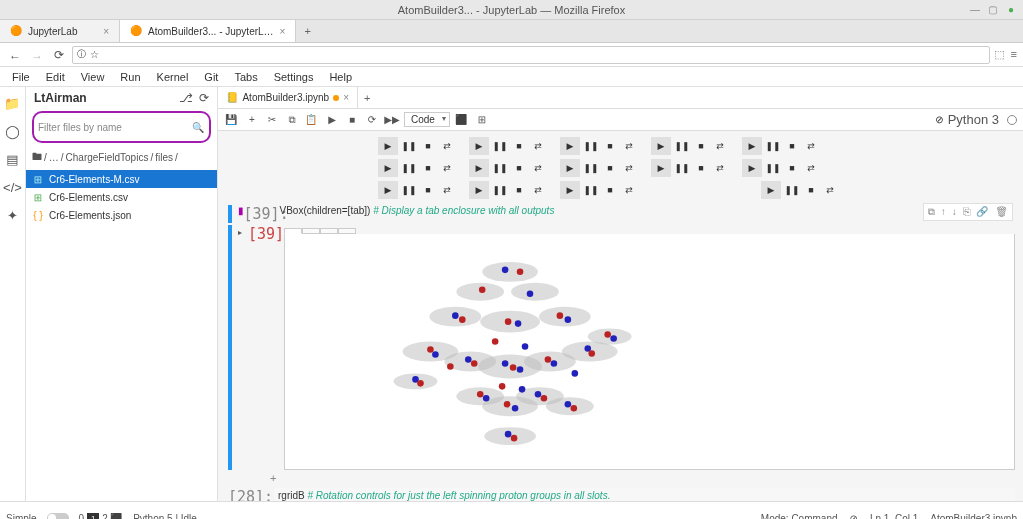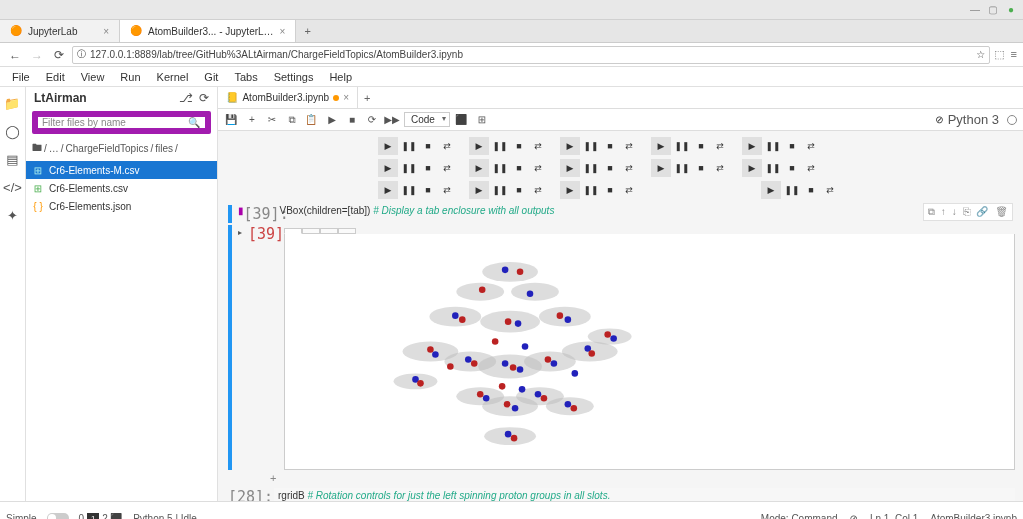--- a/index.html
+++ b/index.html
@@ -36,21 +36,21 @@
 
 
 .leftrail { width: 26px; background: #fff; border-right: 1px solid #e0e0e0; display: flex; flex-direction: column; align-items: center; gap: 12px; padding-top: 8px; color: #555; }
 .leftrail .ri { width: 16px; height: 16px; display: flex; align-items: center; justify-content: center; font-size: 13px; }
 
 
 .filepanel { width: 192px; background: #fff; border-right: 1px solid #e0e0e0; display: flex; flex-direction: column; }
 .fp-head { display: flex; align-items: center; padding: 4px 8px; gap: 6px; }
 .fp-head .user { font-weight: 600; font-size: 12px; flex: 1; }
 .fp-head .icn { color: #555; font-size: 12px; }
-.fp-filter { margin: 2px 6px; height: 23px; border: 6px solid #a21caf; border-radius: 2px; display: flex; align-items: center; padding: 0 4px; color: #888; font-size: 10px; }
+.fp-filter { margin: 2px 6px; height: 32px; border: 2px solid #a21caf; border-radius: 10px; display: flex; align-items: center; padding: 0 4px; color: #888; font-size: 10px; }
 .fp-filter .mag { margin-left: auto; }
 .bc { padding: 4px 6px; font-size: 10px; color: #555; display: flex; align-items: center; gap: 2px; flex-wrap: wrap; }
 .colhead { background: #f3f3f3; padding: 3px 6px; font-size: 10px; font-weight: 600; border-top: 1px solid #e5e5e5; border-bottom: 1px solid #e5e5e5; }
 .frow { padding: 3px 6px; font-size: 10px; display: flex; align-items: center; gap: 5px; }
 .frow.sel { background: #1976d2; color: #fff; }
 .fico { width: 12px; height: 12px; display: inline-flex; align-items: center; justify-content: center; font-size: 10px; }
 .fico.csv { color: #4caf50; } .frow.sel .fico.csv { color: #aee; }
 .fico.json { color: #ff9800; }
 
 
@@ -109,20 +109,21 @@
 .status .toggle { width: 22px; height: 10px; background: #ccc; border-radius: 5px; position: relative; }
 .status .toggle::after { content: ""; position: absolute; width: 8px; height: 8px; background: #fff; border-radius: 50%; top: 1px; left: 1px; }
 .status .tabind { display: inline-flex; align-items: center; gap: 3px; }
 .status .tabbox { width: 12px; height: 10px; background: #333; color: #fff; display: inline-flex; align-items: center; justify-content: center; font-size: 8px; }
 .status .right { margin-left: auto; display: flex; gap: 12px; align-items: center; }
 </style>
 </head>
 <body>
 
 <div class="titlebar">
+  <span class="title">AtomBuilder3... - JupyterLab — Mozilla Firefox</span>
   <div class="winbtns">
     <span class="winbtn">—</span>
     <span class="winbtn">▢</span>
     <span class="winbtn close">●</span>
   </div>
 </div>
 
 <div class="browser-tabs">
   <div class="btab">
     <span class="fav">🟠</span>
@@ -136,21 +137,20 @@
   </div>
   <div class="newtab">+</div>
 </div>
 
 <div class="urlrow">
   <div class="navbtn">←</div>
   <div class="navbtn" style="color:#bbb">→</div>
   <div class="navbtn">⟳</div>
   <div class="urlbox">
     <span class="lock">ⓘ</span>
-    <span style="flex:1">127.0.0.1:8889/lab/tree/GitHub%3ALtAirman/ChargeFieldTopics/AtomBuilder3.ipynb</span>
     <span>☆</span>
   </div>
   <div class="urlactions">
     <span>⬚</span>
     <span>≡</span>
   </div>
 </div>
 
 <div class="jmenu">
   <span>File</span>

